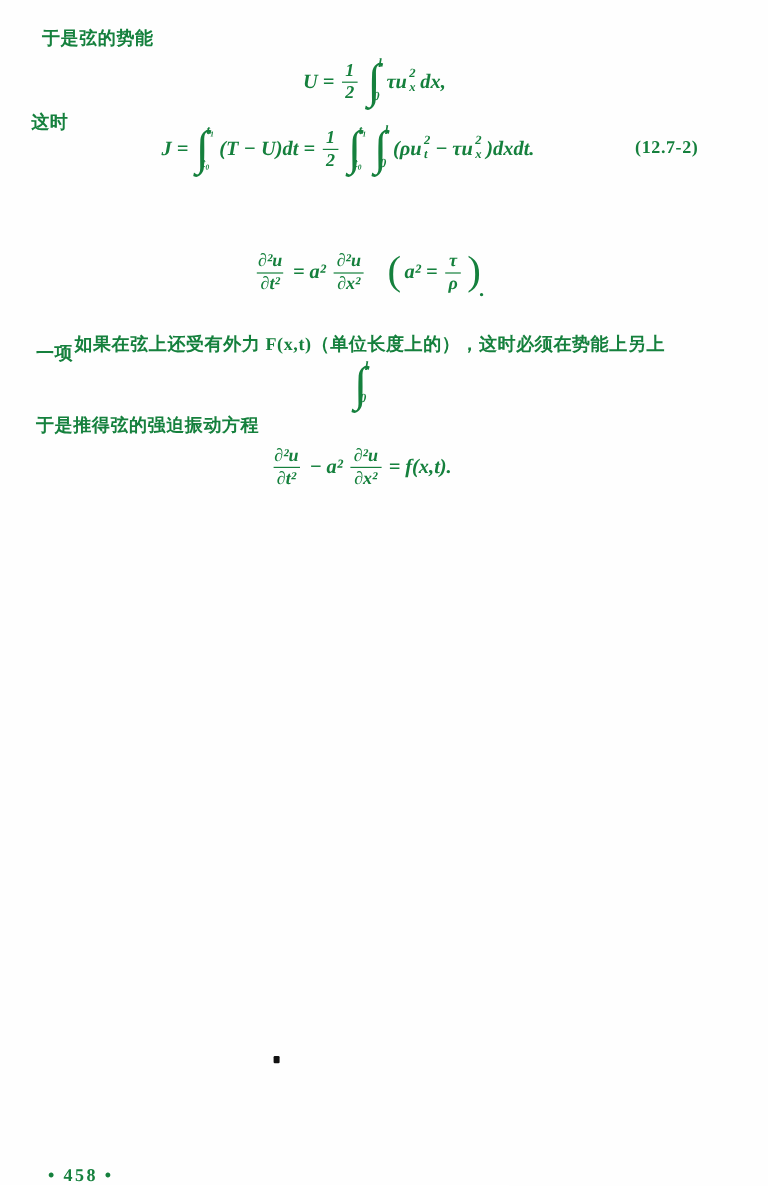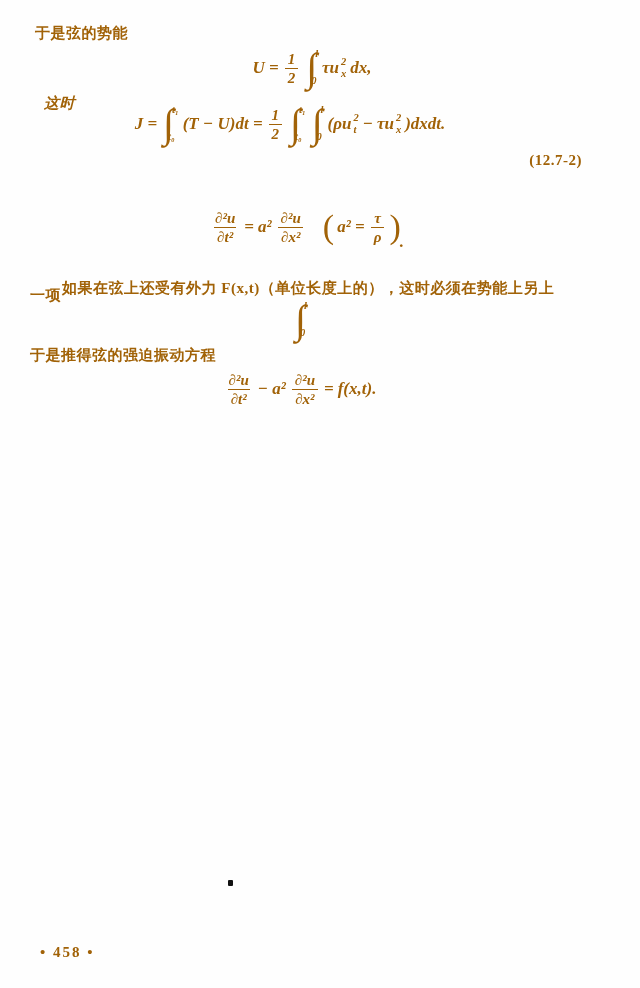--- a/index.html
+++ b/index.html
@@ -1,20 +1,20 @@
 <!DOCTYPE html>
 <html><head>
 <meta charset="utf-8">
 <style>
   html, body { margin:0; padding:0; background:#ffffff; }
   .page {
     position:relative;
     width:640px; height:988px;
     background:#fefefe;
-    color:#a16207;
+    color:#15803d;
     font-family:"Liberation Serif","DejaVu Serif",serif;
     overflow:hidden;
   }
   
   .cjk {
     position:absolute;
     margin:0;
     font-size:15px;
     font-weight:bold;
     letter-spacing:0.5px;
@@ -83,25 +83,24 @@
   }
   .eq-label {
     position:absolute;
     right:58px;
     top:50%;
     transform:translateY(-50%);
     font-style:normal;
     font-weight:bold;
     font-size:15px;
     letter-spacing:0.5px;
-    margin-top:36px;
   }
   .page-num {
     position:absolute;
-    left:40px; top:944px;
+    left:40px; top:972px;
     font-size:15px;
     font-weight:bold;
     letter-spacing:2px;
     text-align:right;
   }
   .speck {
     position:absolute;
     left:228px; top:880px;
     width:5px; height:6px;
     background:#111;
@@ -129,21 +128,21 @@
       </span>
     </span>
     <span class="mi">τu</span>
     <span class="supsub">
       <span>2</span>
       <span>x</span>
     </span>
     <span class="mi">dx,</span>
   </div>
 
-  <p class="cjk" style="left:44px; top:94px;font-style:italic;">这时</p>
+  <p class="cjk" style="left:26px; top:94px;">这时</p>
 
   <div class="eq" style="top:101px; height:46px; padding-right:60px;">
     <span class="mi">J =</span>
     <span class="integral">
       <span class="int-glyph">∫</span>
       <span class="int-limits">
         <span class="up">t₁</span>
         <span class="lo">t₀</span>
       </span>
     </span>

